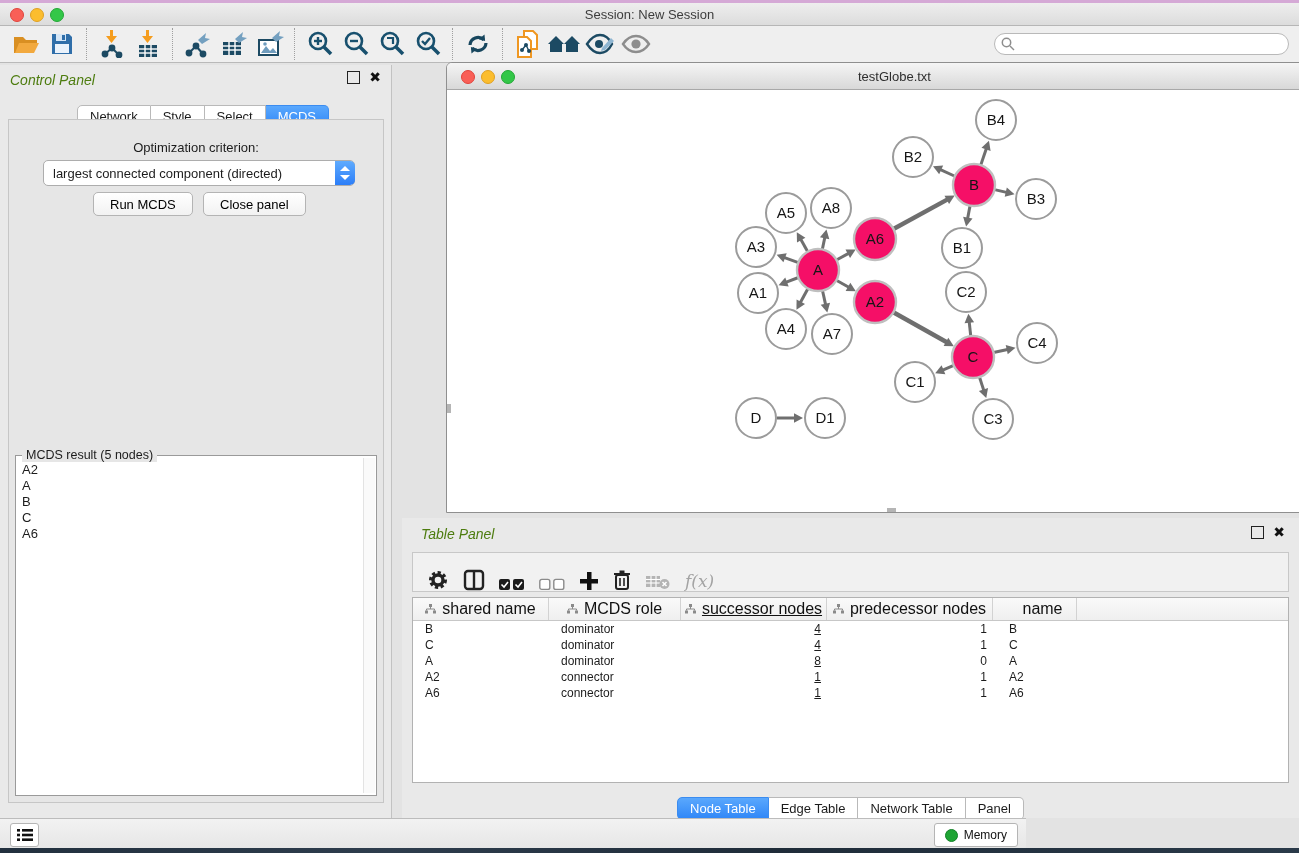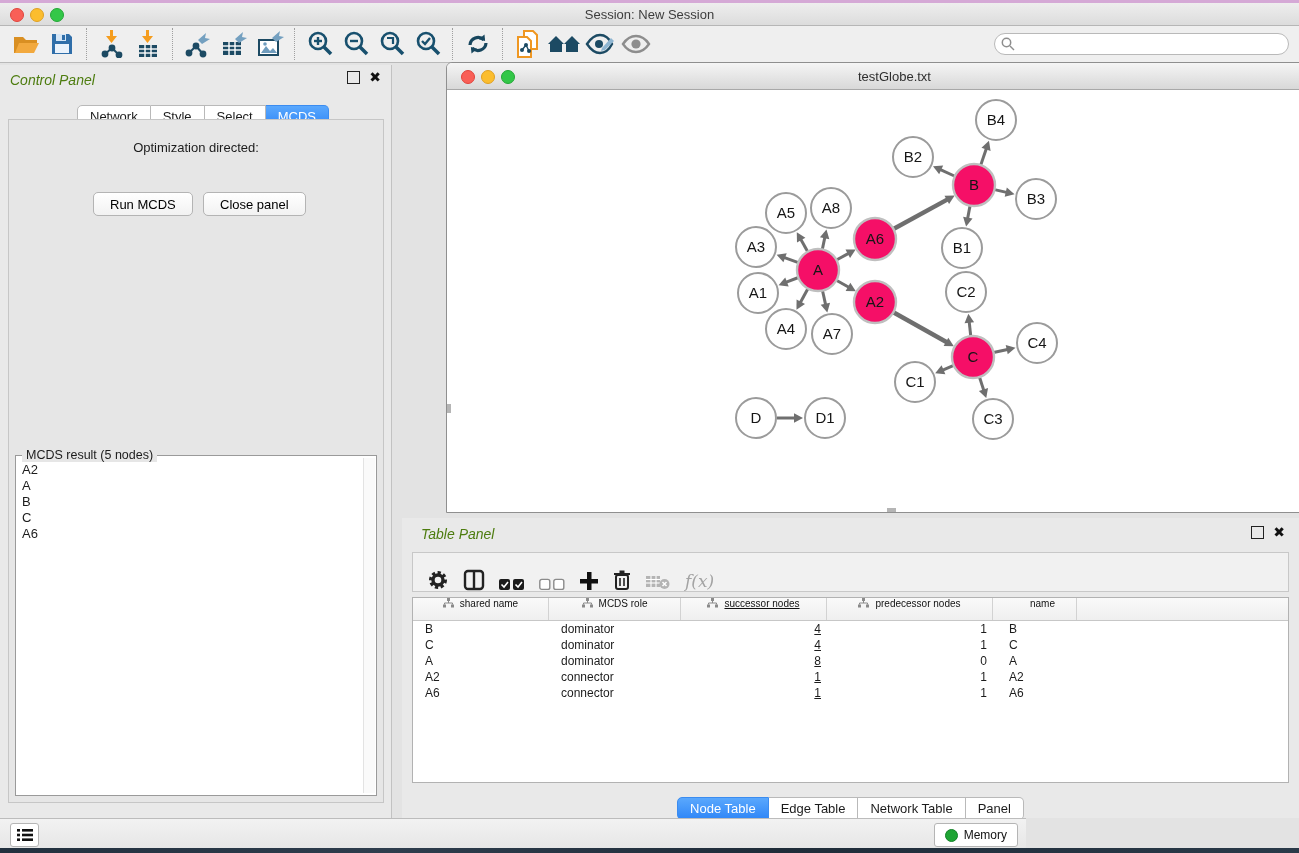--- a/index.html
+++ b/index.html
@@ -68,21 +68,21 @@
   .h-tick{left:440px;bottom:0;width:9px;height:4px;background:#b5b5b5;}
   
   #table-panel{left:402px;top:518px;width:897px;height:300px;background:#e9e9e9;}
   #tp-toolbar{left:10px;top:34px;width:877px;height:40px;background:#f1f1f1;border:1px solid #c8c8c8;
               box-sizing:border-box;display:flex;align-items:flex-end;gap:14px;padding-left:14px;}
   .tpi{display:flex;align-items:center;justify-content:center;}
   #fx-label{font-family:"DejaVu Serif","Liberation Serif",serif;font-style:italic;font-size:17px;color:#a3a3a3;}
   #tp-table{left:10px;top:79px;width:877px;height:186px;background:#fff;border:1px solid #b2b2b2;
             box-sizing:border-box;overflow:hidden;}
   #tp-header{display:flex;height:22px;background:linear-gradient(#fafafa,#efefef);border-bottom:1px solid #c7c7c7;}
-  .hcell{display:flex;justify-content:center;gap:6px;font-size:10px;color:#111;
+  .hcell{display:flex;align-items:center;justify-content:center;gap:6px;font-size:16px;color:#111;
          border-right:1px solid #d2d2d2;box-sizing:border-box;}
   .hcell svg{flex:0 0 auto;}
   #tp-rows{font-size:12px;}
   .trow{display:flex;height:16px;line-height:16px;}
   .tcell{box-sizing:border-box;padding:0 6px 0 12px;overflow:hidden;white-space:nowrap;}
   .tcell.num{text-align:right;padding-right:6px;}
   .c0{width:136px;} .c1{width:132px;} .c2{width:146px;text-decoration:underline;} .c3{width:166px;} .c4{width:84px;padding-left:16px;}
   #tp-tabs{left:0;width:100%;top:271px;display:flex;justify-content:center;}
   
   #status-bar{left:0;top:818px;width:1026px;height:30px;background:linear-gradient(#f2f2f2,#e6e6e6);
@@ -269,21 +269,28 @@
     <span class="float-box"></span>
     <span class="close-x">✖</span>
   </div>
   <div class="tabstrip" style="left:77px;top:32px">
     <div class="tab">Network</div>
     <div class="tab">Style</div>
     <div class="tab">Select</div>
     <div class="tab active">MCDS</div>
   </div>
   <div id="cp-inner" class="abs">
-    <div id="opt-label" class="abs">Optimization directed:</div>
+    <div id="opt-label" class="abs">Optimization criterion:</div>
+    <div id="criterion" class="abs">
+      <span class="val">largest connected component (directed)</span>
+      <span class="stepper">
+        <span class="chev up"></span>
+          <span class="chev down"></span>
+      </span>
+    </div>
     <button class="cp-btn" style="left:84px">Run MCDS</button>
     <button class="cp-btn" style="left:194px">Close panel</button>
     <div id="result-box" class="abs">
       <div id="result-legend">MCDS result (5 nodes)</div>
       <ul id="result-list">
           <li>A2</li>
           <li>A</li>
           <li>B</li>
           <li>C</li>
           <li>A6</li>

